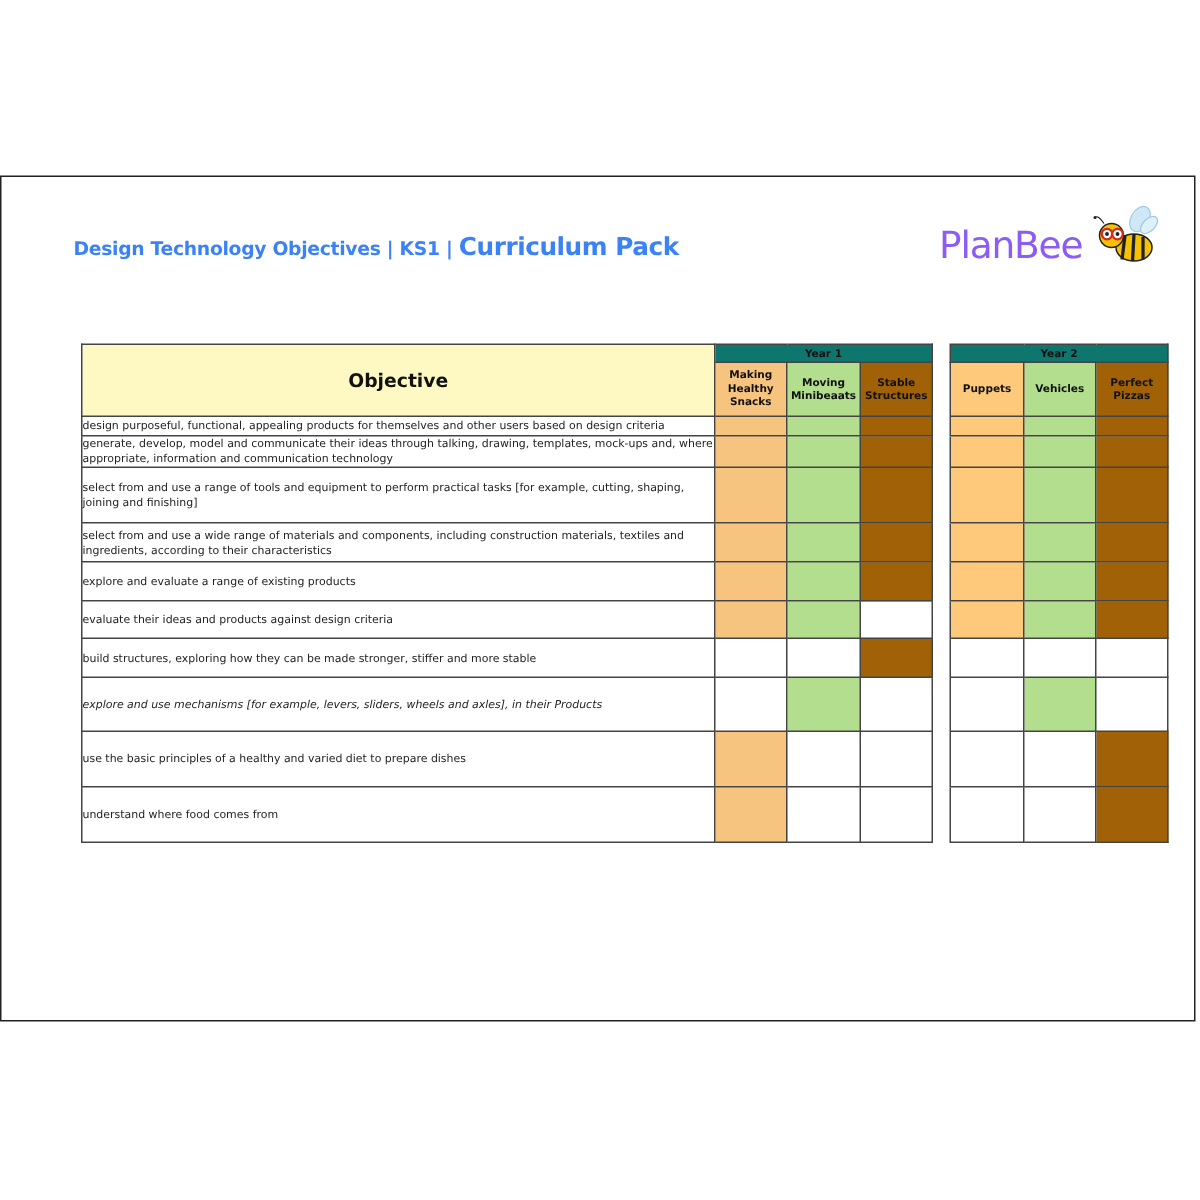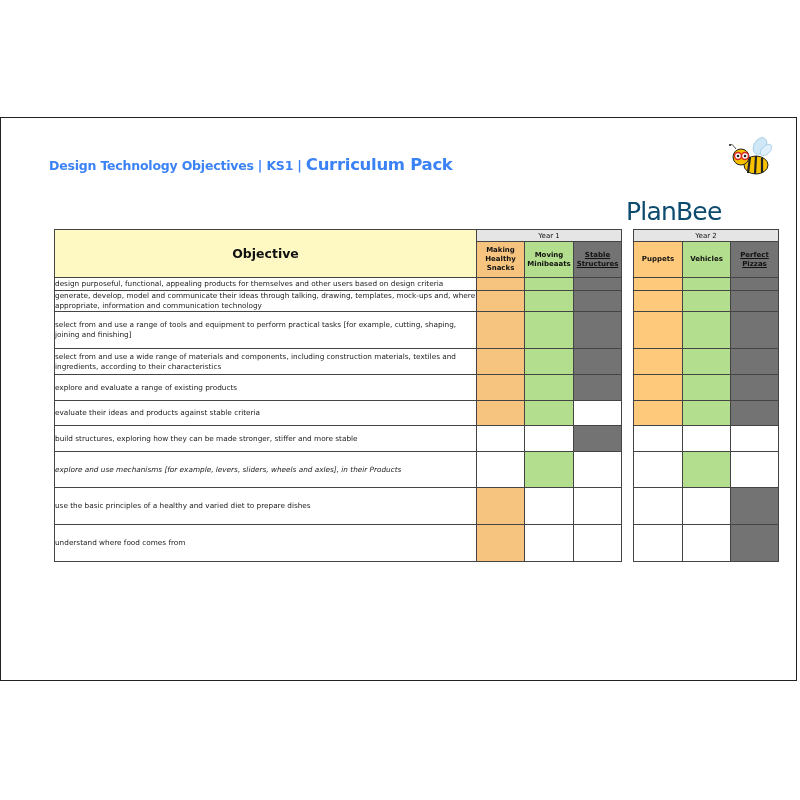--- a/index.html
+++ b/index.html
@@ -2,34 +2,34 @@
 <html><head>
 <meta charset="utf-8">
 <style>
   html, body { margin:0; padding:0; background:#ffffff; }
   body { width:800px; height:800px; position:relative; overflow:hidden; font-family:"Liberation Sans", sans-serif; }
   .page { position:absolute; left:0; top:117px; width:797px; height:564px; border:1.5px solid #222; box-sizing:border-box; background:#fff; }
   .title { position:absolute; left:49px; top:155px; white-space:nowrap; color:#3b82f6; }
   .title .small { font-family:"DejaVu Sans", sans-serif; font-size:12.5px; font-weight:bold; letter-spacing:-0.2px; }
   .title .big { font-family:"DejaVu Sans", sans-serif; font-size:16.5px; font-weight:bold; letter-spacing:-0.3px; }
   .logo { position:absolute; left:626px; top:137px; width:150px; height:50px; }
-  .logo-text { position:absolute; left:0; top:12px; font-family:"DejaVu Sans", sans-serif; font-size:25px; color:#0c4a6e; letter-spacing:-0.8px;margin-top:48px; }
+  .logo-text { position:absolute; left:0; top:12px; font-family:"DejaVu Sans", sans-serif; font-size:25px; color:#8b5cf6; letter-spacing:-0.8px; }
   .bee { position:absolute; left:100px; top:0; width:48px; height:42px; }
 
   table.grid { position:absolute; left:54px; top:229px; border-collapse:collapse; table-layout:fixed; }
   table.grid td, table.grid th { border:1px solid #444; padding:0; box-sizing:border-box; }
   th.obj-head { background:#fef9c3; font-family:"DejaVu Sans", sans-serif; font-size:12.5px; font-weight:bold; color:#111; }
-  th.year-head { background:#e5e5e5; font-family:"DejaVu Sans", sans-serif; font-size:7px; font-weight:normal; height:12px; color:#111;margin-top:32px; }
+  th.year-head { background:#0f766e; font-family:"DejaVu Sans", sans-serif; font-size:7px; font-weight:bold; height:12px; color:#111;margin-top:32px; }
   th.topic { font-family:"DejaVu Sans", sans-serif; font-size:7px; font-weight:bold; line-height:9px; color:#111; }
   td.obj { font-family:"DejaVu Sans", sans-serif; font-size:7.3px; color:#222; padding-left:2px; line-height:10px; vertical-align:middle; background:#fff; }
   td.gap, th.gap { border-top:none !important; border-bottom:none !important; background:#fff; }
   .c-orange { background:#f7c480; }
   .c-orange2 { background:#fec97a; }
   .c-green { background:#b3de8d; }
-  .c-yellow { background:#737373;text-decoration:underline; }
+  .c-yellow { background:#a16207; }
   .c-white { background:#fff; }
 </style>
 </head>
 <body>
 
 <div class="page"></div>
 
 <div class="title">
   <span class="small">Design Technology Objectives | KS1 | </span><span class="big">Curriculum Pack</span>
 </div>
@@ -123,21 +123,21 @@
         <td class="obj">explore and evaluate a range of existing products</td>
         <td class="c-orange"></td>
         <td class="c-green"></td>
         <td class="c-yellow"></td>
         <td class="gap"></td>
         <td class="c-orange2"></td>
         <td class="c-green"></td>
         <td class="c-yellow"></td>
       </tr>
       <tr style="height: 25px;">
-        <td class="obj">evaluate their ideas and products against stable criteria</td>
+        <td class="obj">evaluate their ideas and products against design criteria</td>
         <td class="c-orange"></td>
         <td class="c-green"></td>
         <td class="c-white"></td>
         <td class="gap"></td>
         <td class="c-orange2"></td>
         <td class="c-green"></td>
         <td class="c-yellow"></td>
       </tr>
       <tr style="height: 26px; margin-left: 19px;">
         <td class="obj">build structures, exploring how they can be made stronger, stiffer and more stable</td>

